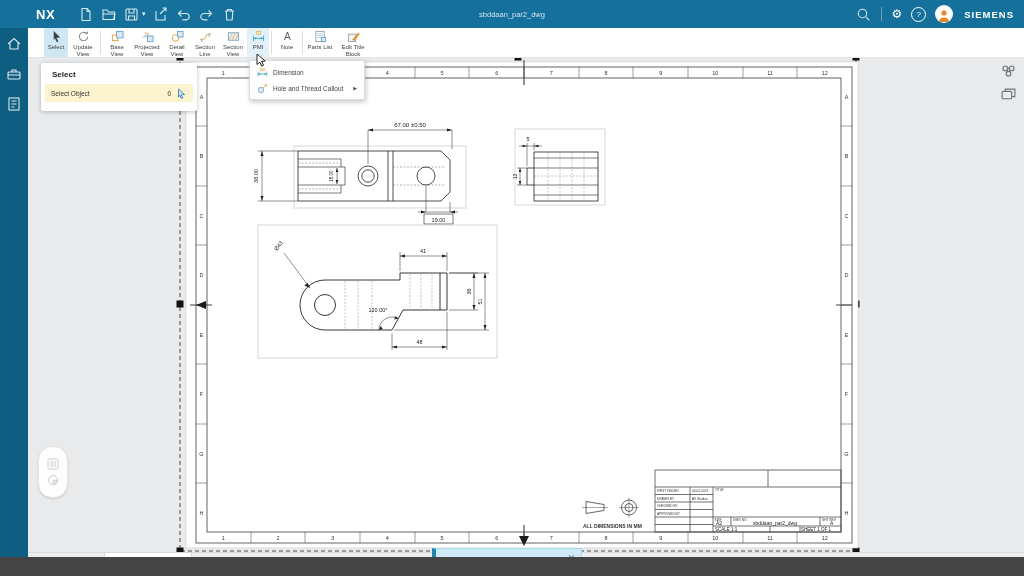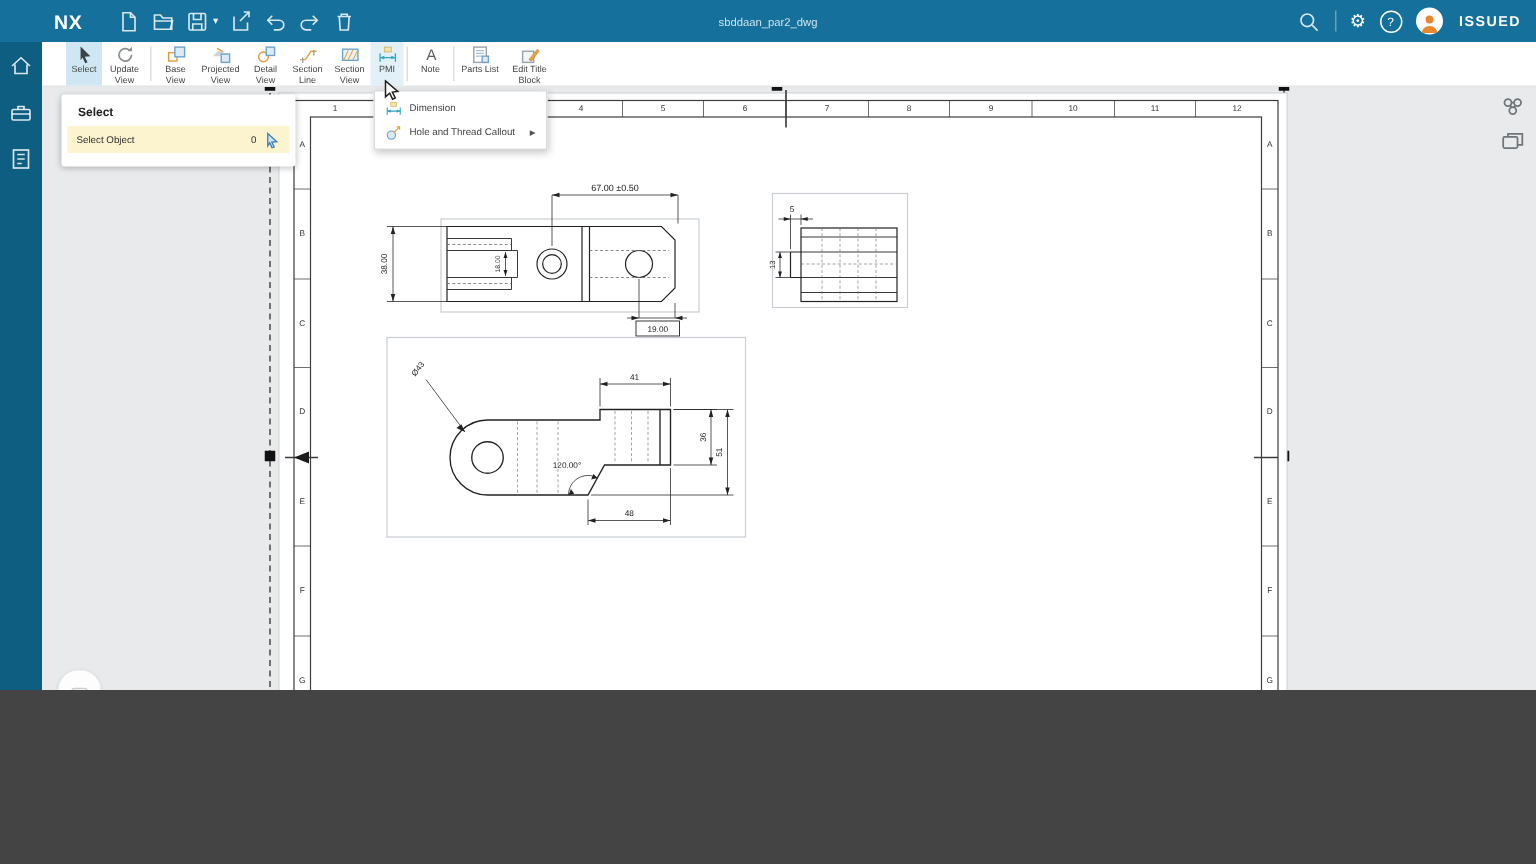--- a/index.html
+++ b/index.html
@@ -1,16 +1,16 @@
 <!DOCTYPE html>
 <html><head>
 <meta charset="utf-8">
 <style>
   html,body{margin:0;padding:0;background:#444;}
-  #stage{position:relative;width:1024px;height:460px;overflow:hidden;
+  #stage{position:relative;width:1024px;height:557px;overflow:hidden;
          font-family:"Liberation Sans",sans-serif;background:#e8eaec;}
   
   .topbar{position:absolute;left:0;top:0;width:1024px;height:28px;background:#15719b;z-index:50;
           display:flex;align-items:center;}
   .nx-logo{color:#fff;font-weight:bold;font-size:13px;margin-left:36px;letter-spacing:.5px;}
   .tb-icons{display:flex;align-items:center;gap:6px;margin-left:22px;}
   .tb-btn{width:17px;height:17px;display:flex;align-items:center;justify-content:center;opacity:.9;}
   .tb-btn svg{stroke:rgba(255,255,255,.92);fill:none;stroke-width:1.1;}
   .caret{color:rgba(255,255,255,.9);font-size:7px;margin-left:-4px;}
   .tb-title{position:absolute;left:0;right:0;text-align:center;color:#cfe4ef;font-size:7.5px;}
@@ -136,21 +136,21 @@
         </span>
       <span class="tb-sep"></span>
       <span class="glyph-ic">⚙</span>
       <span class="help-ic">?</span>
       <span class="avatar">
           <svg width="16" height="15" viewBox="0 0 16 15">
             <circle cx="8" cy="5" r="2.6" fill="#e8872b"></circle>
             <path d="M2.8 14a5.2 4.6 0 0 1 10.4 0z" fill="#e8872b"></path>
           </svg>
         </span>
-      <span class="brand">ISSUED</span>
+      <span class="brand">SIEMENS</span>
     </div>
   </header>
 
   <nav class="sidebar">
     <span class="sb-btn"><svg width="16" height="16" viewBox="0 0 16 16">
           <path d="M2 8l6-5.5L14 8M4 7v6h8V7"></path>
         </svg></span>
     <span class="sb-btn"><svg width="16" height="16" viewBox="0 0 16 16">
           <rect x="2" y="6" width="12" height="7" rx="1"></rect>
           <path d="M6 6V4h4v2M2 9h12"></path>

